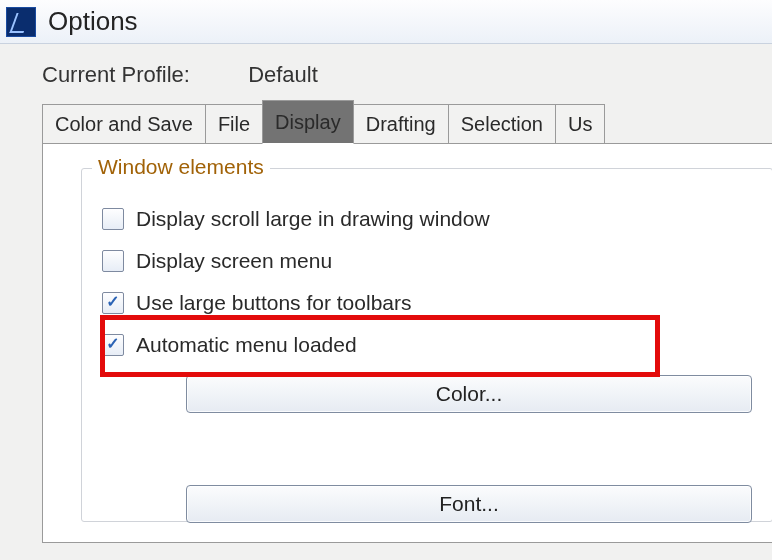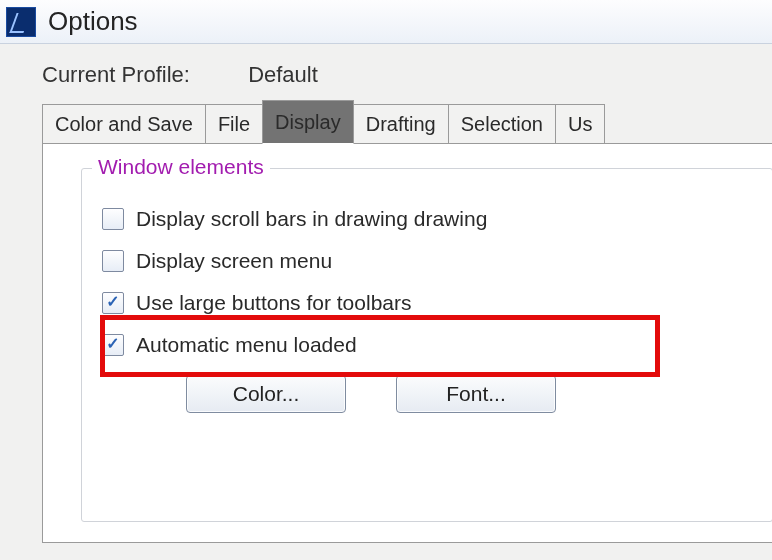--- a/index.html
+++ b/index.html
@@ -90,21 +90,21 @@
       padding: 24px 20px 24px 20px;
       position: relative;
       height: 354px;
     }
     .group-legend {
       position: absolute;
       top: -14px; left: 10px;
       background: #fff;
       padding: 0 6px;
       font-size: 21px;
-      color: #a21caf;
+      color: #a16207;
     }
 
     .check-row {
       display: flex;
       align-items: center;
       gap: 12px;
       margin: 14px 0 18px 0;
       font-size: 21px;
     }
     .cb {
@@ -128,23 +128,24 @@
     .highlight-box {
       position: absolute;
       border: 5px solid #e30b0b;
       left: 18px; top: 146px;
       width: 560px; height: 62px;
       pointer-events: none;
     }
 
     .btn-row {
       display: flex;
-      gap: 50px;
+      gap: 72px;
       margin-top: 16px;
       margin-left: 84px;
+      flex-direction: column;
     }
     .btn {
       min-width: 160px;
       padding: 6px 24px;
       background: linear-gradient(#fbfcfd, #e6ebf2);
       border: 1.5px solid #7f8ca0;
       border-radius: 4px;
       font-size: 21px;
       color: #222;
       text-align: center;
@@ -176,21 +177,21 @@
     <div class="tab">Us</div>
   </div>
 
   <div class="tab-panel">
 
     <div class="groupbox">
       <span class="group-legend">Window elements</span>
 
       <div class="check-row">
         <span class="cb"></span>
-        <span>Display scroll bars in drawing drawing</span>
+        <span>Display scroll large in drawing window</span>
       </div>
 
       <div class="check-row">
         <span class="cb"></span>
         <span>Display screen menu</span>
       </div>
 
       <div class="check-row">
         <span class="cb checked"></span>
         <span>Use large buttons for toolbars</span>

